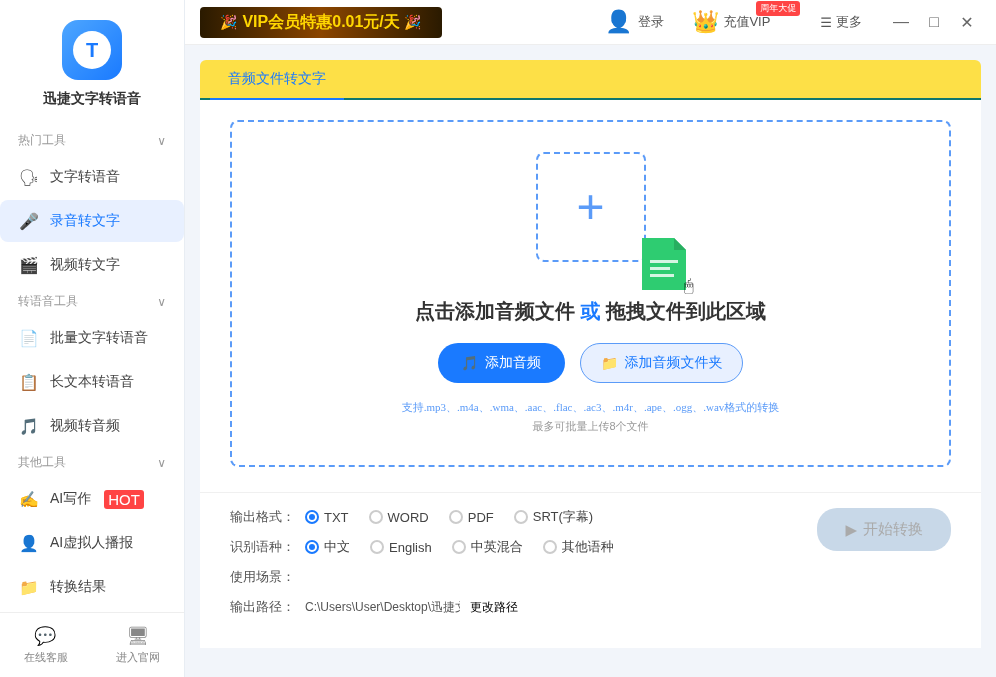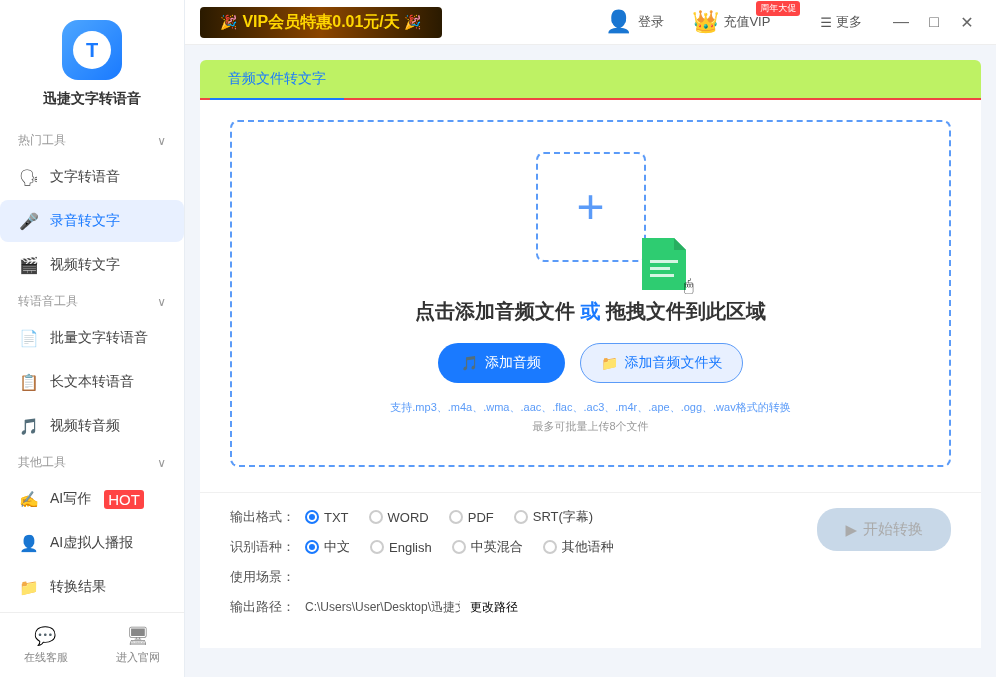--- a/index.html
+++ b/index.html
@@ -195,25 +195,25 @@
     .content-area {
       flex: 1;
       padding: 15px;
       display: flex;
       flex-direction: column;
       overflow-y: auto;
     }
 
     
     .tab-bar {
-      background: #bef264;
+      background: #fde047;
       border-radius: 6px 6px 0 0;
       padding: 0 10px;
       display: flex;
-      border-bottom: 2px solid #ef4444;
+      border-bottom: 2px solid #0f766e;
       flex-shrink: 0;
     }
     .tab-item {
       padding: 10px 18px;
       font-size: 14px;
       color: #333;
       cursor: pointer;
       border-bottom: 2px solid transparent;
       margin-bottom: -2px;
     }
@@ -290,21 +290,21 @@
       display: flex;
       align-items: center;
       gap: 6px;
     }
     .format-hint {
       font-size: 11px;
       color: #999;
       text-align: center;
       line-height: 1.7;
     }
-    .format-hint .blue { color: #5b9bf8; }
+    .format-hint .blue { color: #5b9bf8; font-family: Liberation Serif, serif; }
     .option-row {
       display: flex;
       align-items: center;
       margin-bottom: 12px;
       gap: 0;
     }
     .option-label {
       width: 75px;
       font-size: 13px;
       color: #555;

